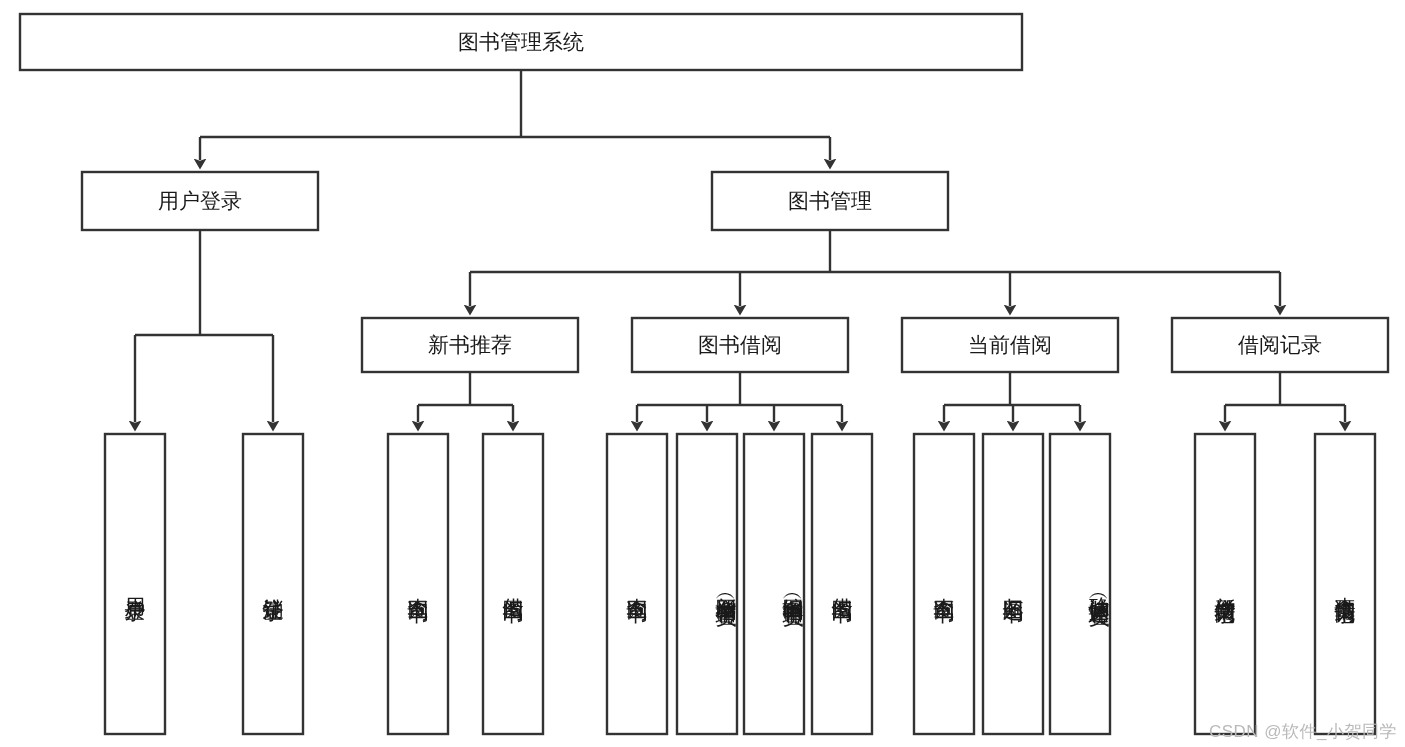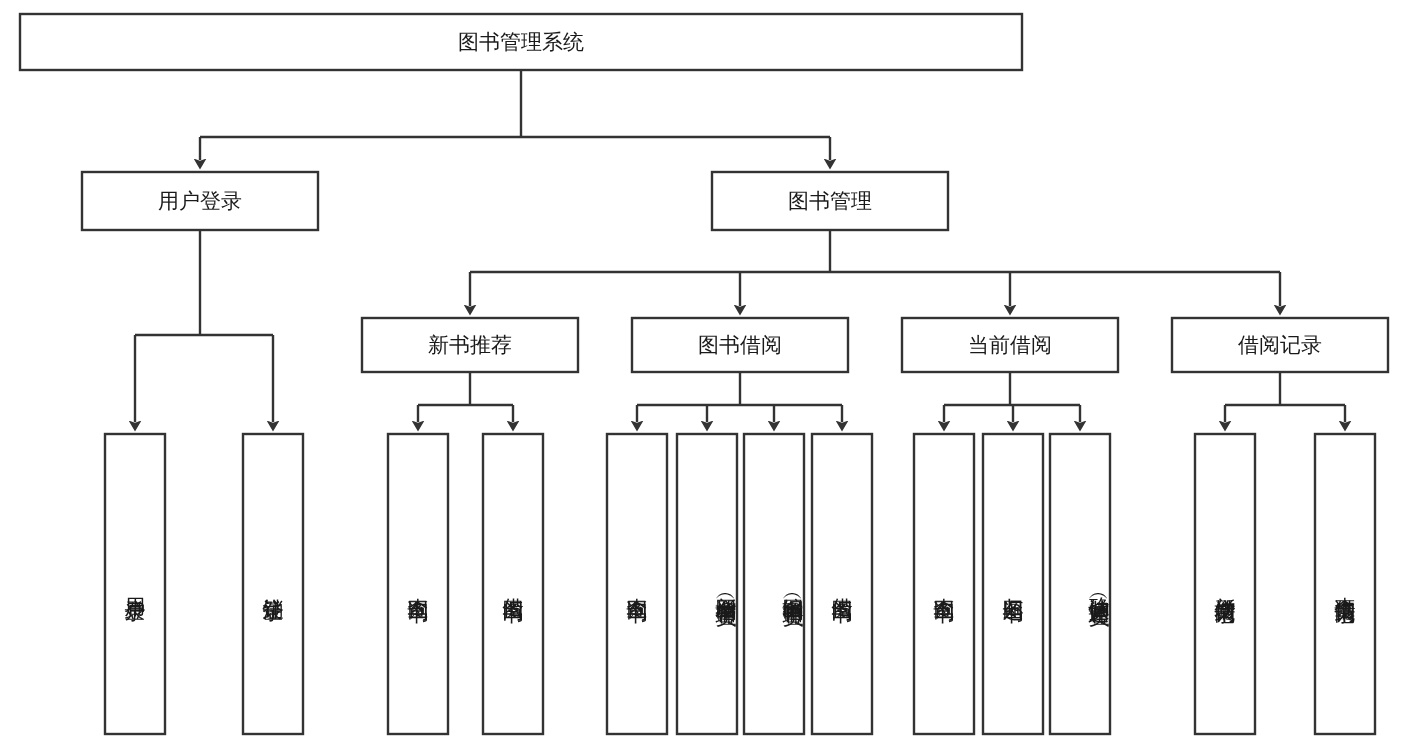--- a/index.html
+++ b/index.html
@@ -197,13 +197,14 @@
   <div class="leaf-label" style="left:607px; top:434px; width:60px; height:300px;">查询图书</div>
   <div class="leaf-label" style="left:677px; top:434px; width:60px; height:300px; align-items:flex-start; padding-top:6px; box-sizing:border-box;">新增图书（管理员）</div>
   <div class="leaf-label" style="left:744px; top:434px; width:60px; height:300px; align-items:flex-start; padding-top:6px; box-sizing:border-box;">编辑图书（管理员）</div>
   <div class="leaf-label" style="left:812px; top:434px; width:60px; height:300px;">借阅图书</div>
   <div class="leaf-label" style="left:914px; top:434px; width:60px; height:300px;">查询图书</div>
   <div class="leaf-label" style="left:983px; top:434px; width:60px; height:300px;">归还图书</div>
   <div class="leaf-label" style="left:1050px; top:434px; width:60px; height:300px; align-items:flex-start; padding-top:6px; box-sizing:border-box;">确认归还（管理员）</div>
   <div class="leaf-label" style="left:1195px; top:434px; width:60px; height:300px;">新增借阅记录</div>
   <div class="leaf-label" style="left:1315px; top:434px; width:60px; height:300px;">查询借阅记录</div>
 
+  <div class="watermark">CSDN @软件_小贺同学</div>
 </div>
 
 </body></html>

